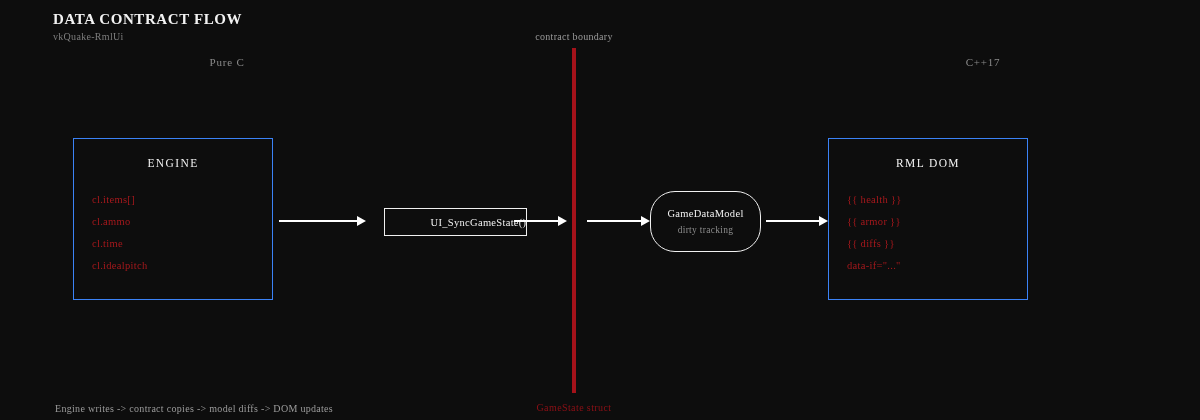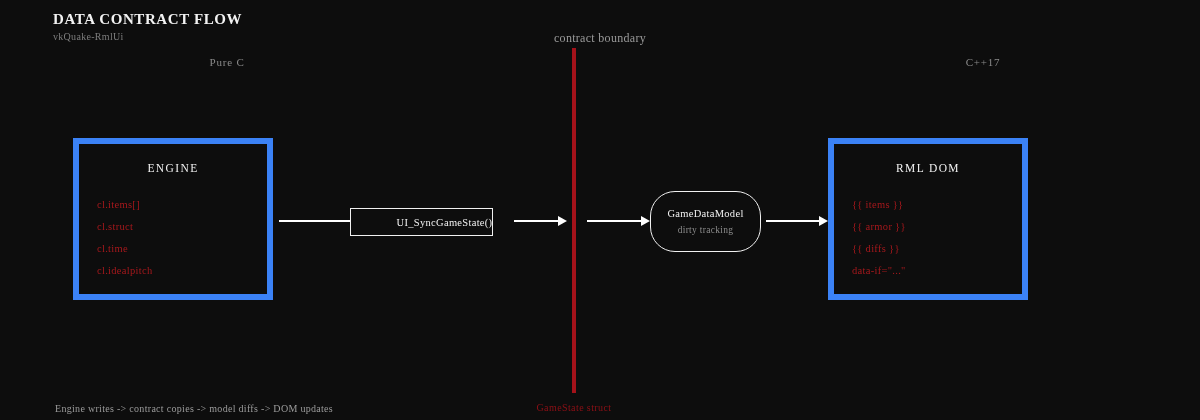--- a/index.html
+++ b/index.html
@@ -52,43 +52,43 @@
   .boundary-line {
     position: absolute;
     left: 539px;
     top: 48px;
     width: 4px;
     height: 345px;
     background: #a4121a;
   }
   .boundary-label {
     position: absolute;
-    left: 567px;
+    left: 541px;
     top: 31px;
     transform: translateX(-50%);
-    font-size: 12px;
+    font-size: 10px;
     color: #9a9a9a;
     letter-spacing: 0.3px;
     white-space: nowrap;
   }
   .boundary-caption {
     position: absolute;
     left: 541px;
     top: 402px;
     transform: translateX(-50%);
     font-size: 10px;
     color: #8e1016;
     letter-spacing: 0.4px;
     white-space: nowrap;
   }
 
   
   .panel {
     position: absolute;
-    border: 6px solid #3b82f6;
+    border: 1px solid #3b82f6;
     background: #0d0d0d;
     box-sizing: border-box;
   }
   #panel-engine { left: 40px;  top: 138px; width: 200px; height: 162px; }
   #panel-dom    { left: 795px; top: 138px; width: 200px; height: 162px; }
 
   .panel-title {
     position: absolute;
     left: 0;
     right: 0;
@@ -116,21 +116,21 @@
   .node {
     position: absolute;
     border: 1px solid #f0f0f0;
     background: #0d0d0d;
     box-sizing: border-box;
     display: flex;
     flex-direction: column;
     align-items: center;
     justify-content: center;
   }
-  #node-sync  { left: 317px; top: 208px; width: 143px; height: 28px; padding-left: 46px; }
+  #node-sync  { left: 351px; top: 208px; width: 143px; height: 28px; padding-left: 46px; }
   #node-model { left: 617px; top: 191px; width: 111px; height: 61px; border-radius: 25px; }
 
   .node-label {
     font-size: 10.5px;
     color: #f2f2f2;
     letter-spacing: 0.3px;
     white-space: nowrap;
   }
   .node-sublabel {
     font-size: 9.5px;
@@ -201,21 +201,21 @@
   <div class="zone-label" id="zone-right">C++17</div>
 
   <div class="boundary-label">contract boundary</div>
   <div class="boundary-line"></div>
   <div class="boundary-caption">GameState struct</div>
 
   <div class="panel" id="panel-engine">
     <div class="panel-title">ENGINE</div>
     <div class="panel-list">
       <div class="row">cl.items[]</div>
-      <div class="row">cl.struct</div>
+      <div class="row">cl.ammo</div>
       <div class="row">cl.time</div>
       <div class="row">cl.idealpitch</div>
     </div>
   </div>
 
   <div class="arrow" id="arrow-1">
     <div class="shaft"></div>
     <div class="head"></div>
   </div>
 
@@ -239,21 +239,21 @@
   </div>
 
   <div class="arrow" id="arrow-4">
     <div class="shaft"></div>
     <div class="head"></div>
   </div>
 
   <div class="panel" id="panel-dom">
     <div class="panel-title">RML DOM</div>
     <div class="panel-list">
-      <div class="row">{{ items }}</div>
+      <div class="row">{{ health }}</div>
       <div class="row">{{ armor }}</div>
       <div class="row">{{ diffs }}</div>
       <div class="row">data-if="..."</div>
     </div>
   </div>
 
   <div class="footer">Engine writes -&gt; contract copies -&gt; model diffs -&gt; DOM updates</div>
 
 </div>
 

